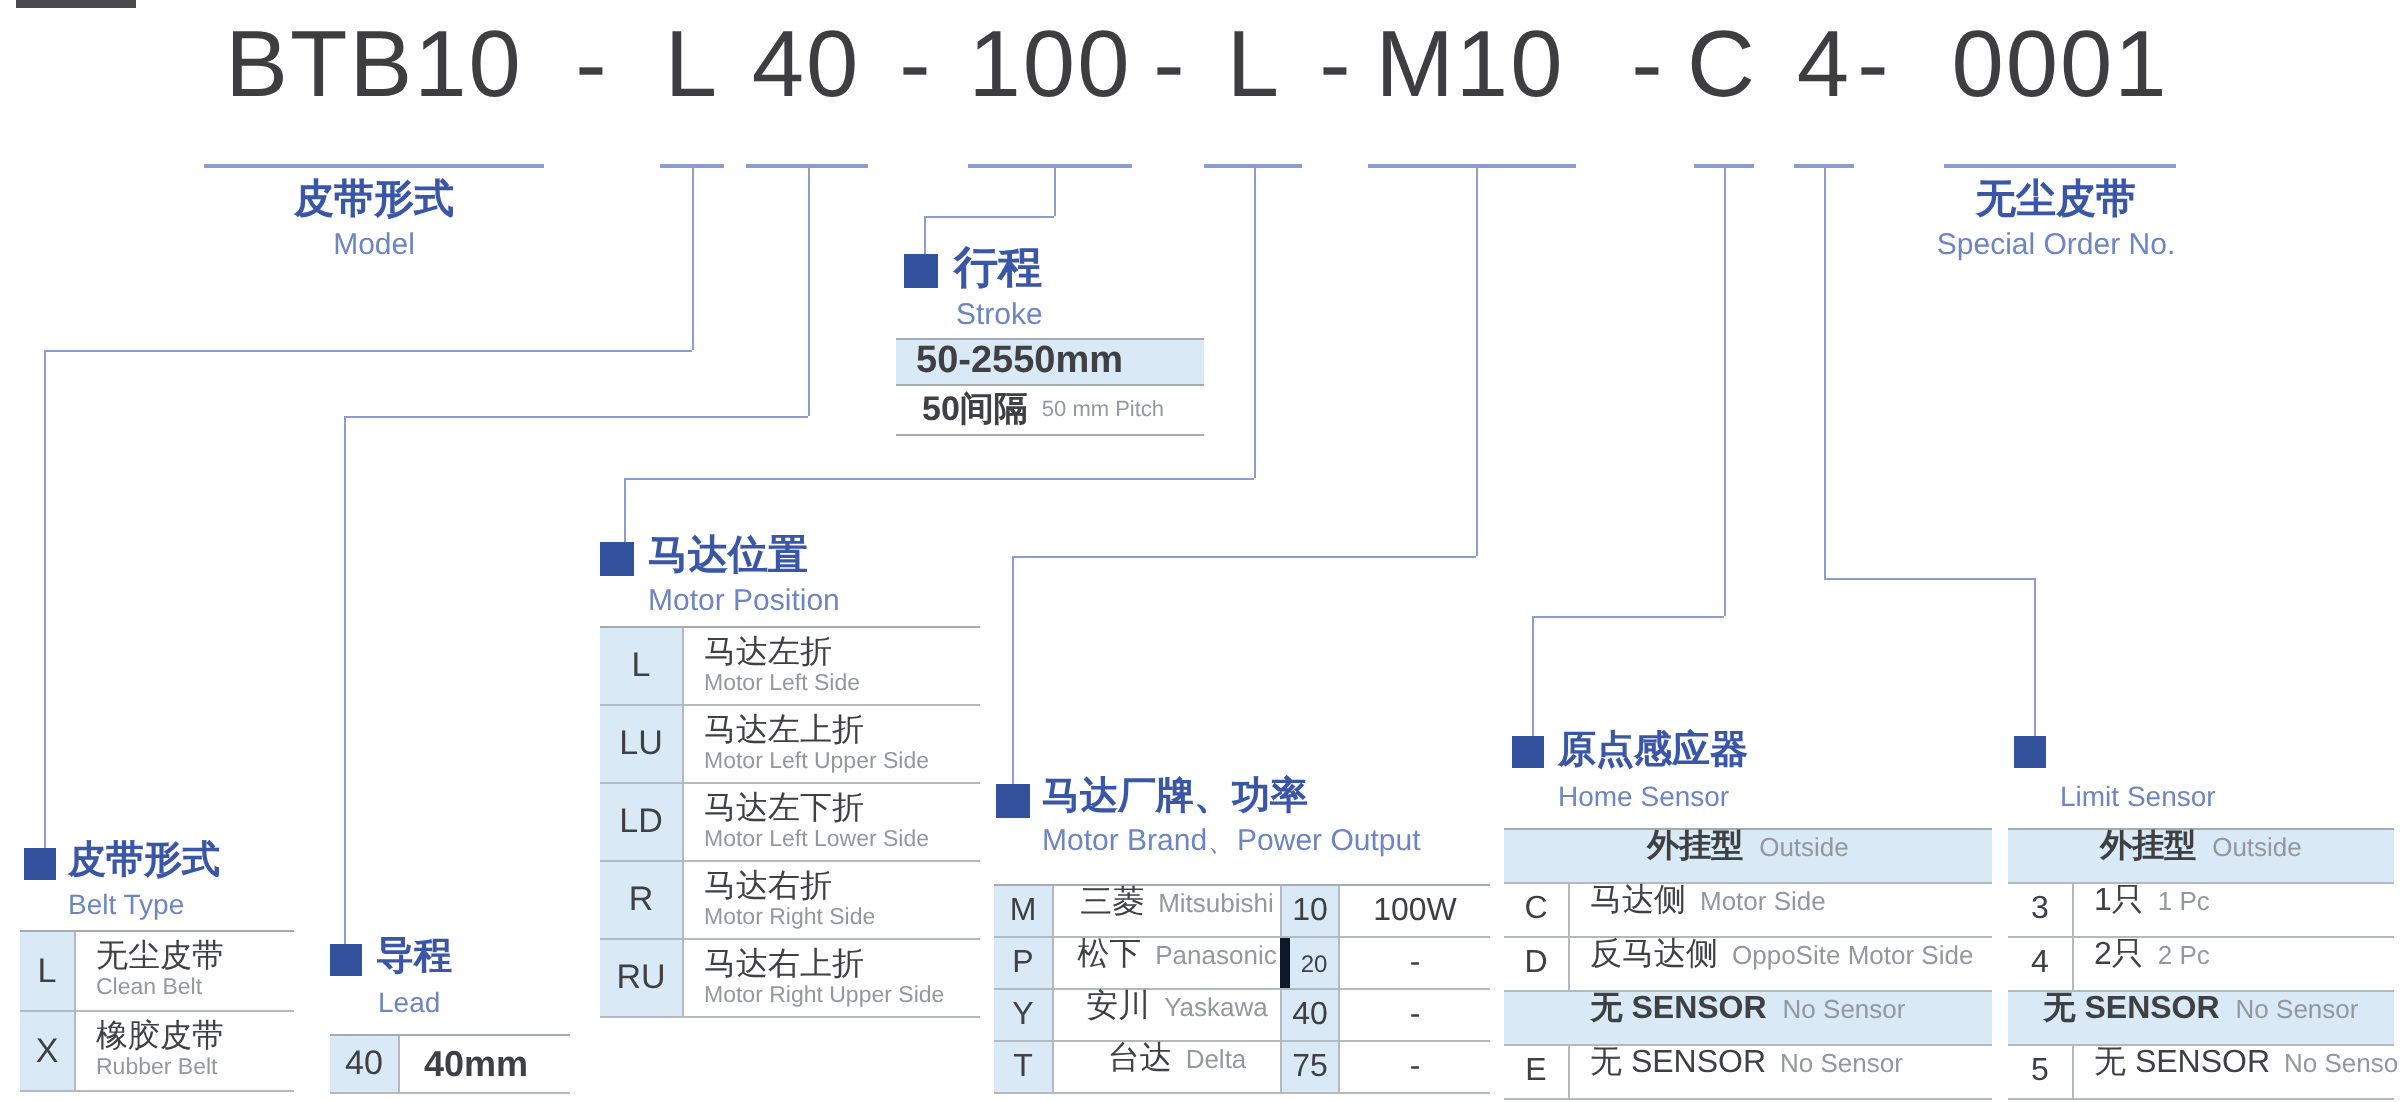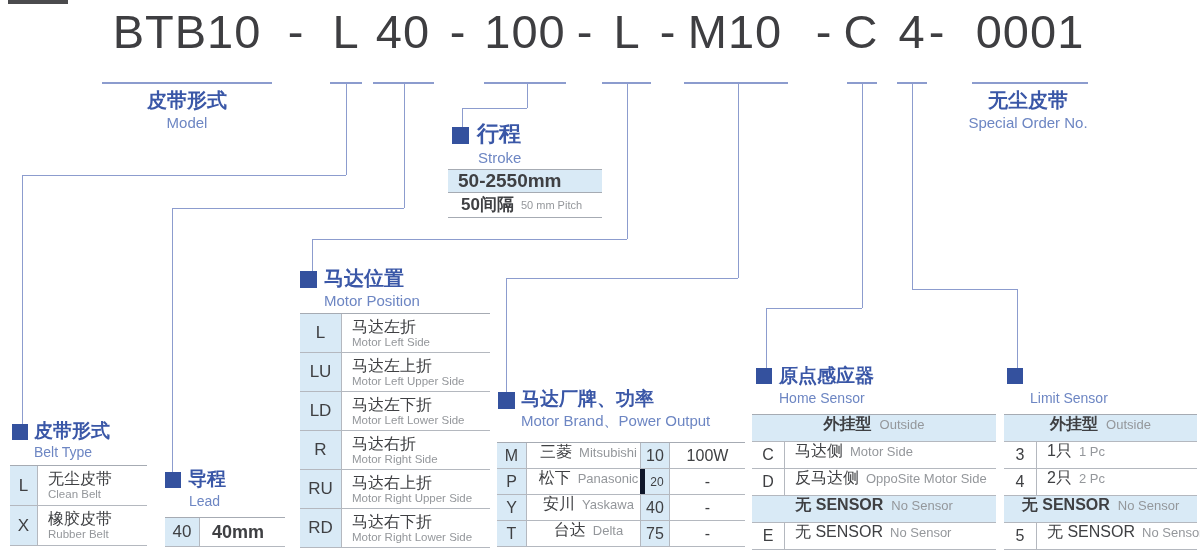--- a/index.html
+++ b/index.html
@@ -192,27 +192,20 @@
         <span class="en">Motor Right Side</span>
       </div>
     </div>
     <div class="row" style="height:39px">
       <div class="code blue" style="width:42px">RU</div>
       <div class="desc">
         <span class="zh">马达右上折</span>
         <span class="en">Motor Right Upper Side</span>
       </div>
     </div>
-    <div class="row" style="height:39px">
-      <div class="code blue" style="width:42px">RD</div>
-      <div class="desc">
-        <span class="zh">马达右下折</span>
-        <span class="en">Motor Right Lower Side</span>
-      </div>
-    </div>
   </div>
 
   <div class="sq" style="left:498px;top:392px"></div>
   <div class="hzh" style="left:521px;top:387px;font-size:19px">马达厂牌、功率</div>
   <div class="hen" style="left:521px;top:412px">Motor Brand、Power Output</div>
   <div class="tbl" style="left:497px;top:442px;width:248px">
     <div class="row" style="height:26px">
       <div class="code blue" style="width:30px;font-size:16px">M</div>
       <div class="desc inline-desc" style="width:113px">
         <span class="zh">三菱</span>

